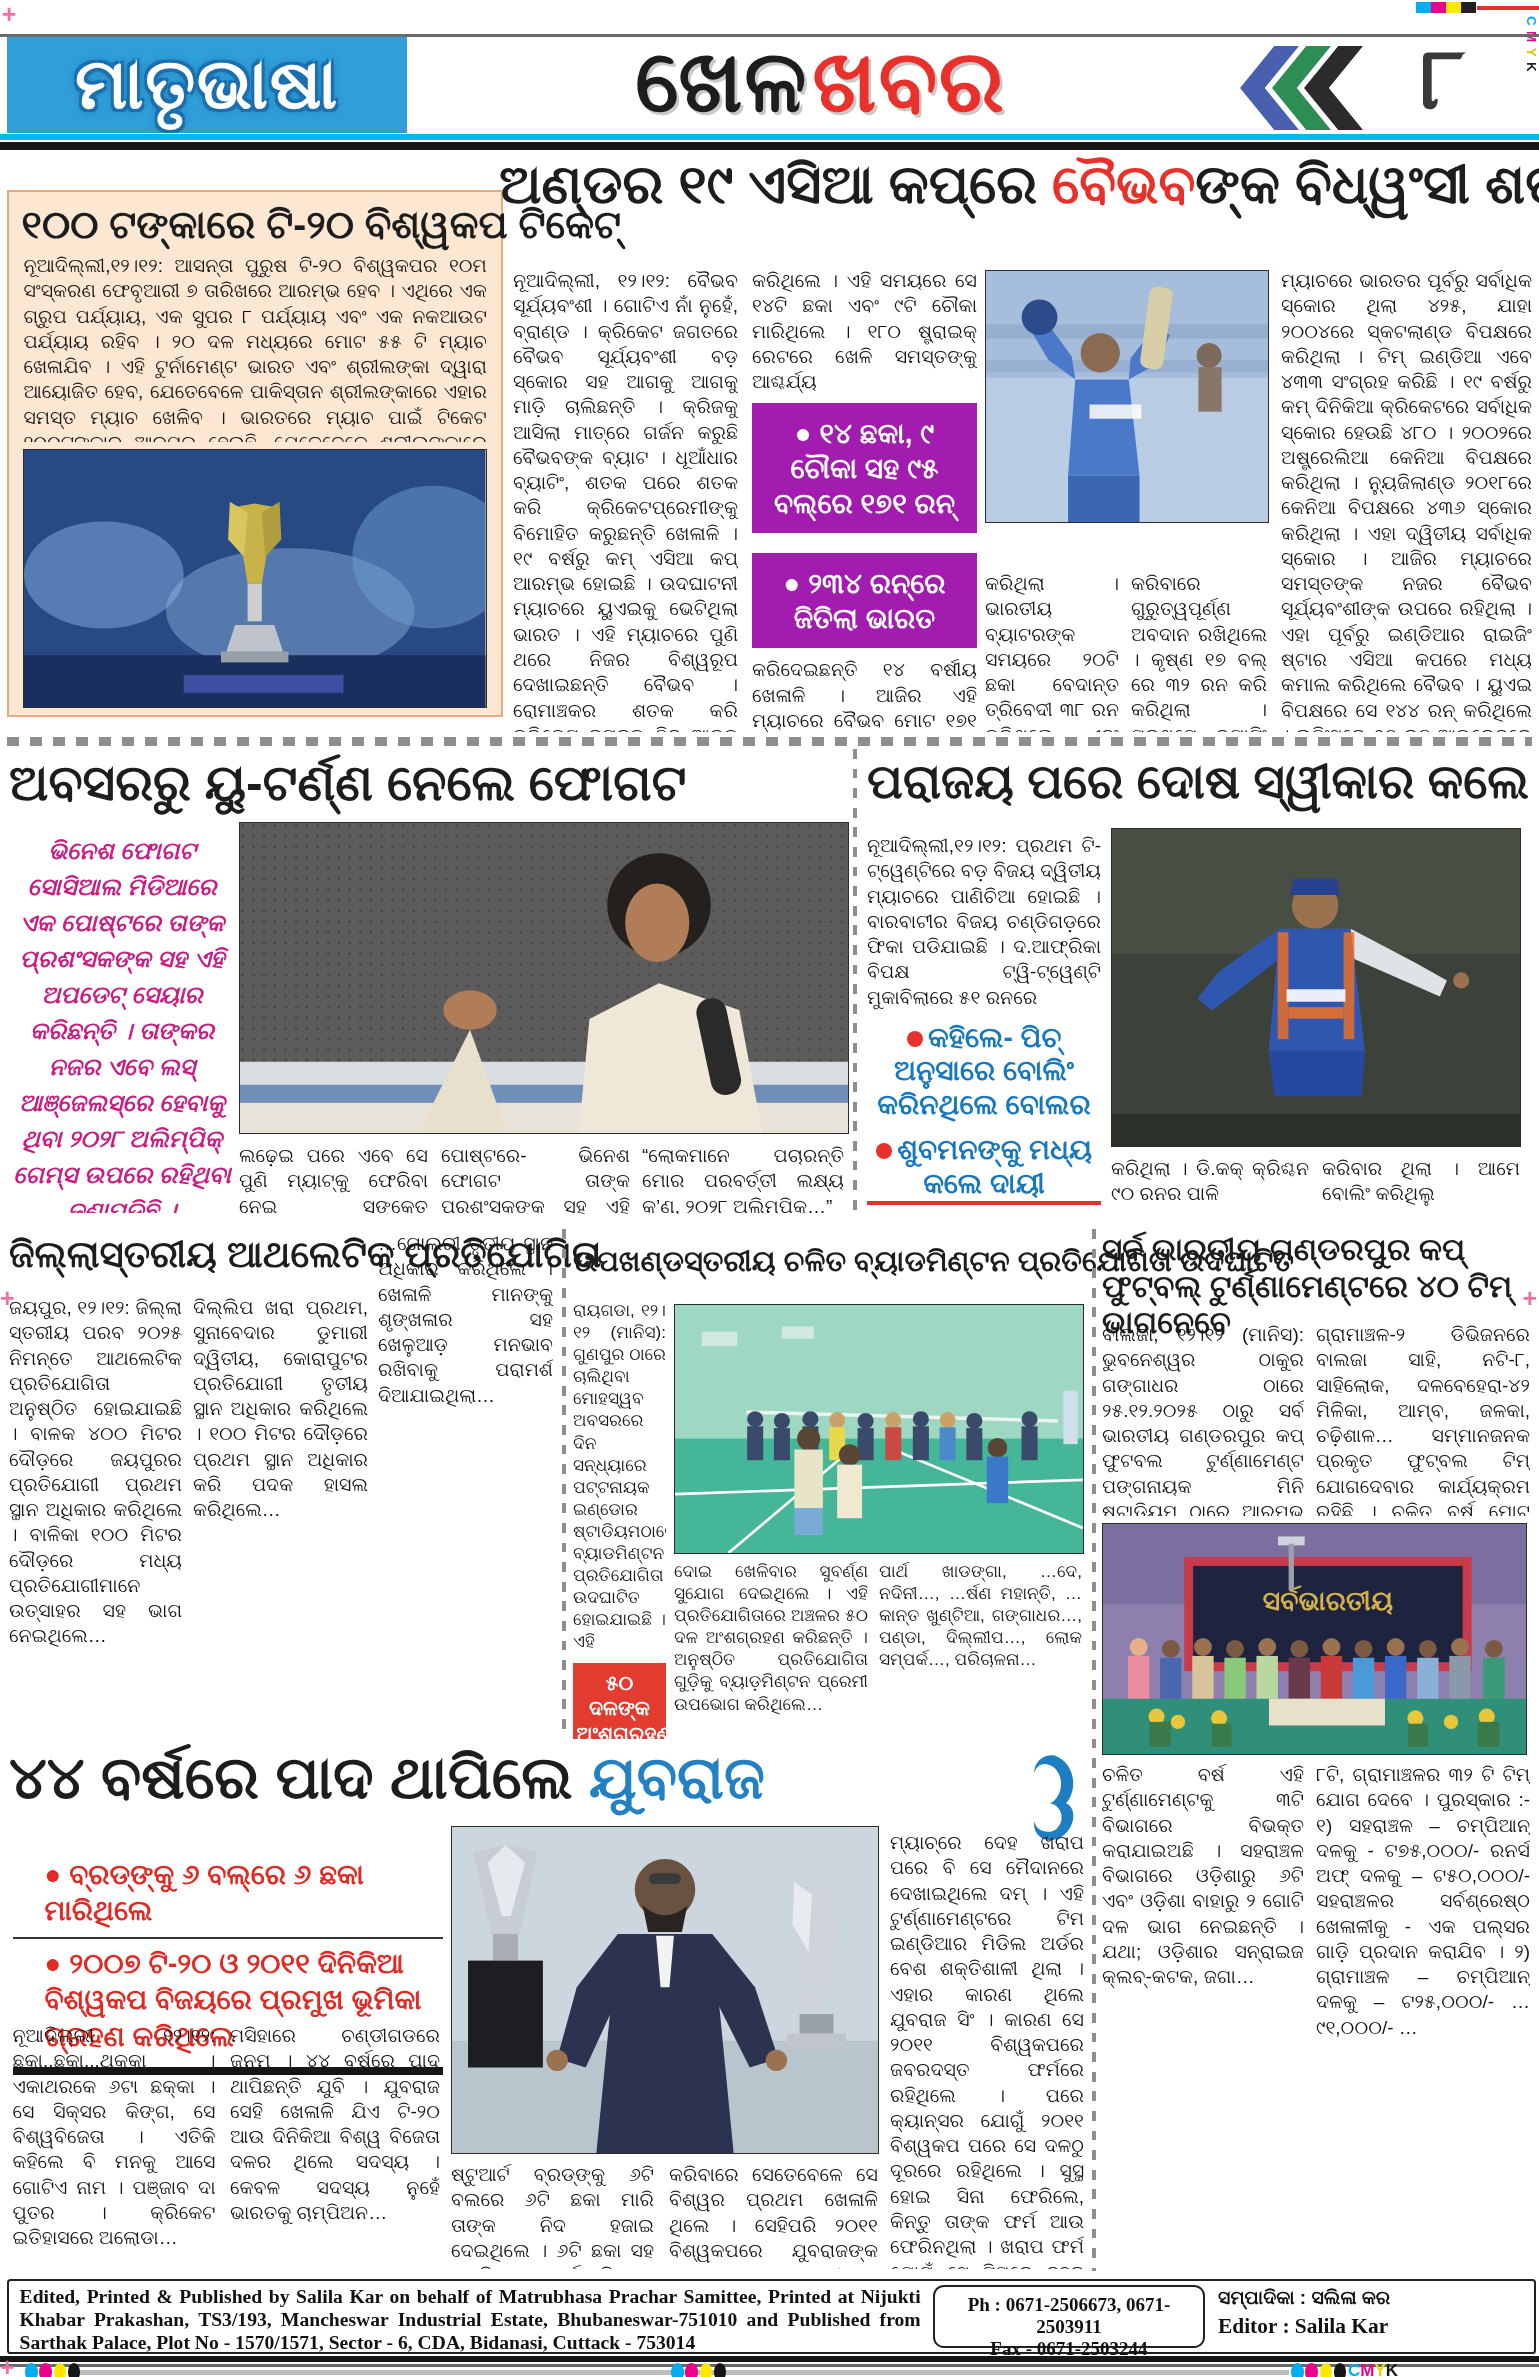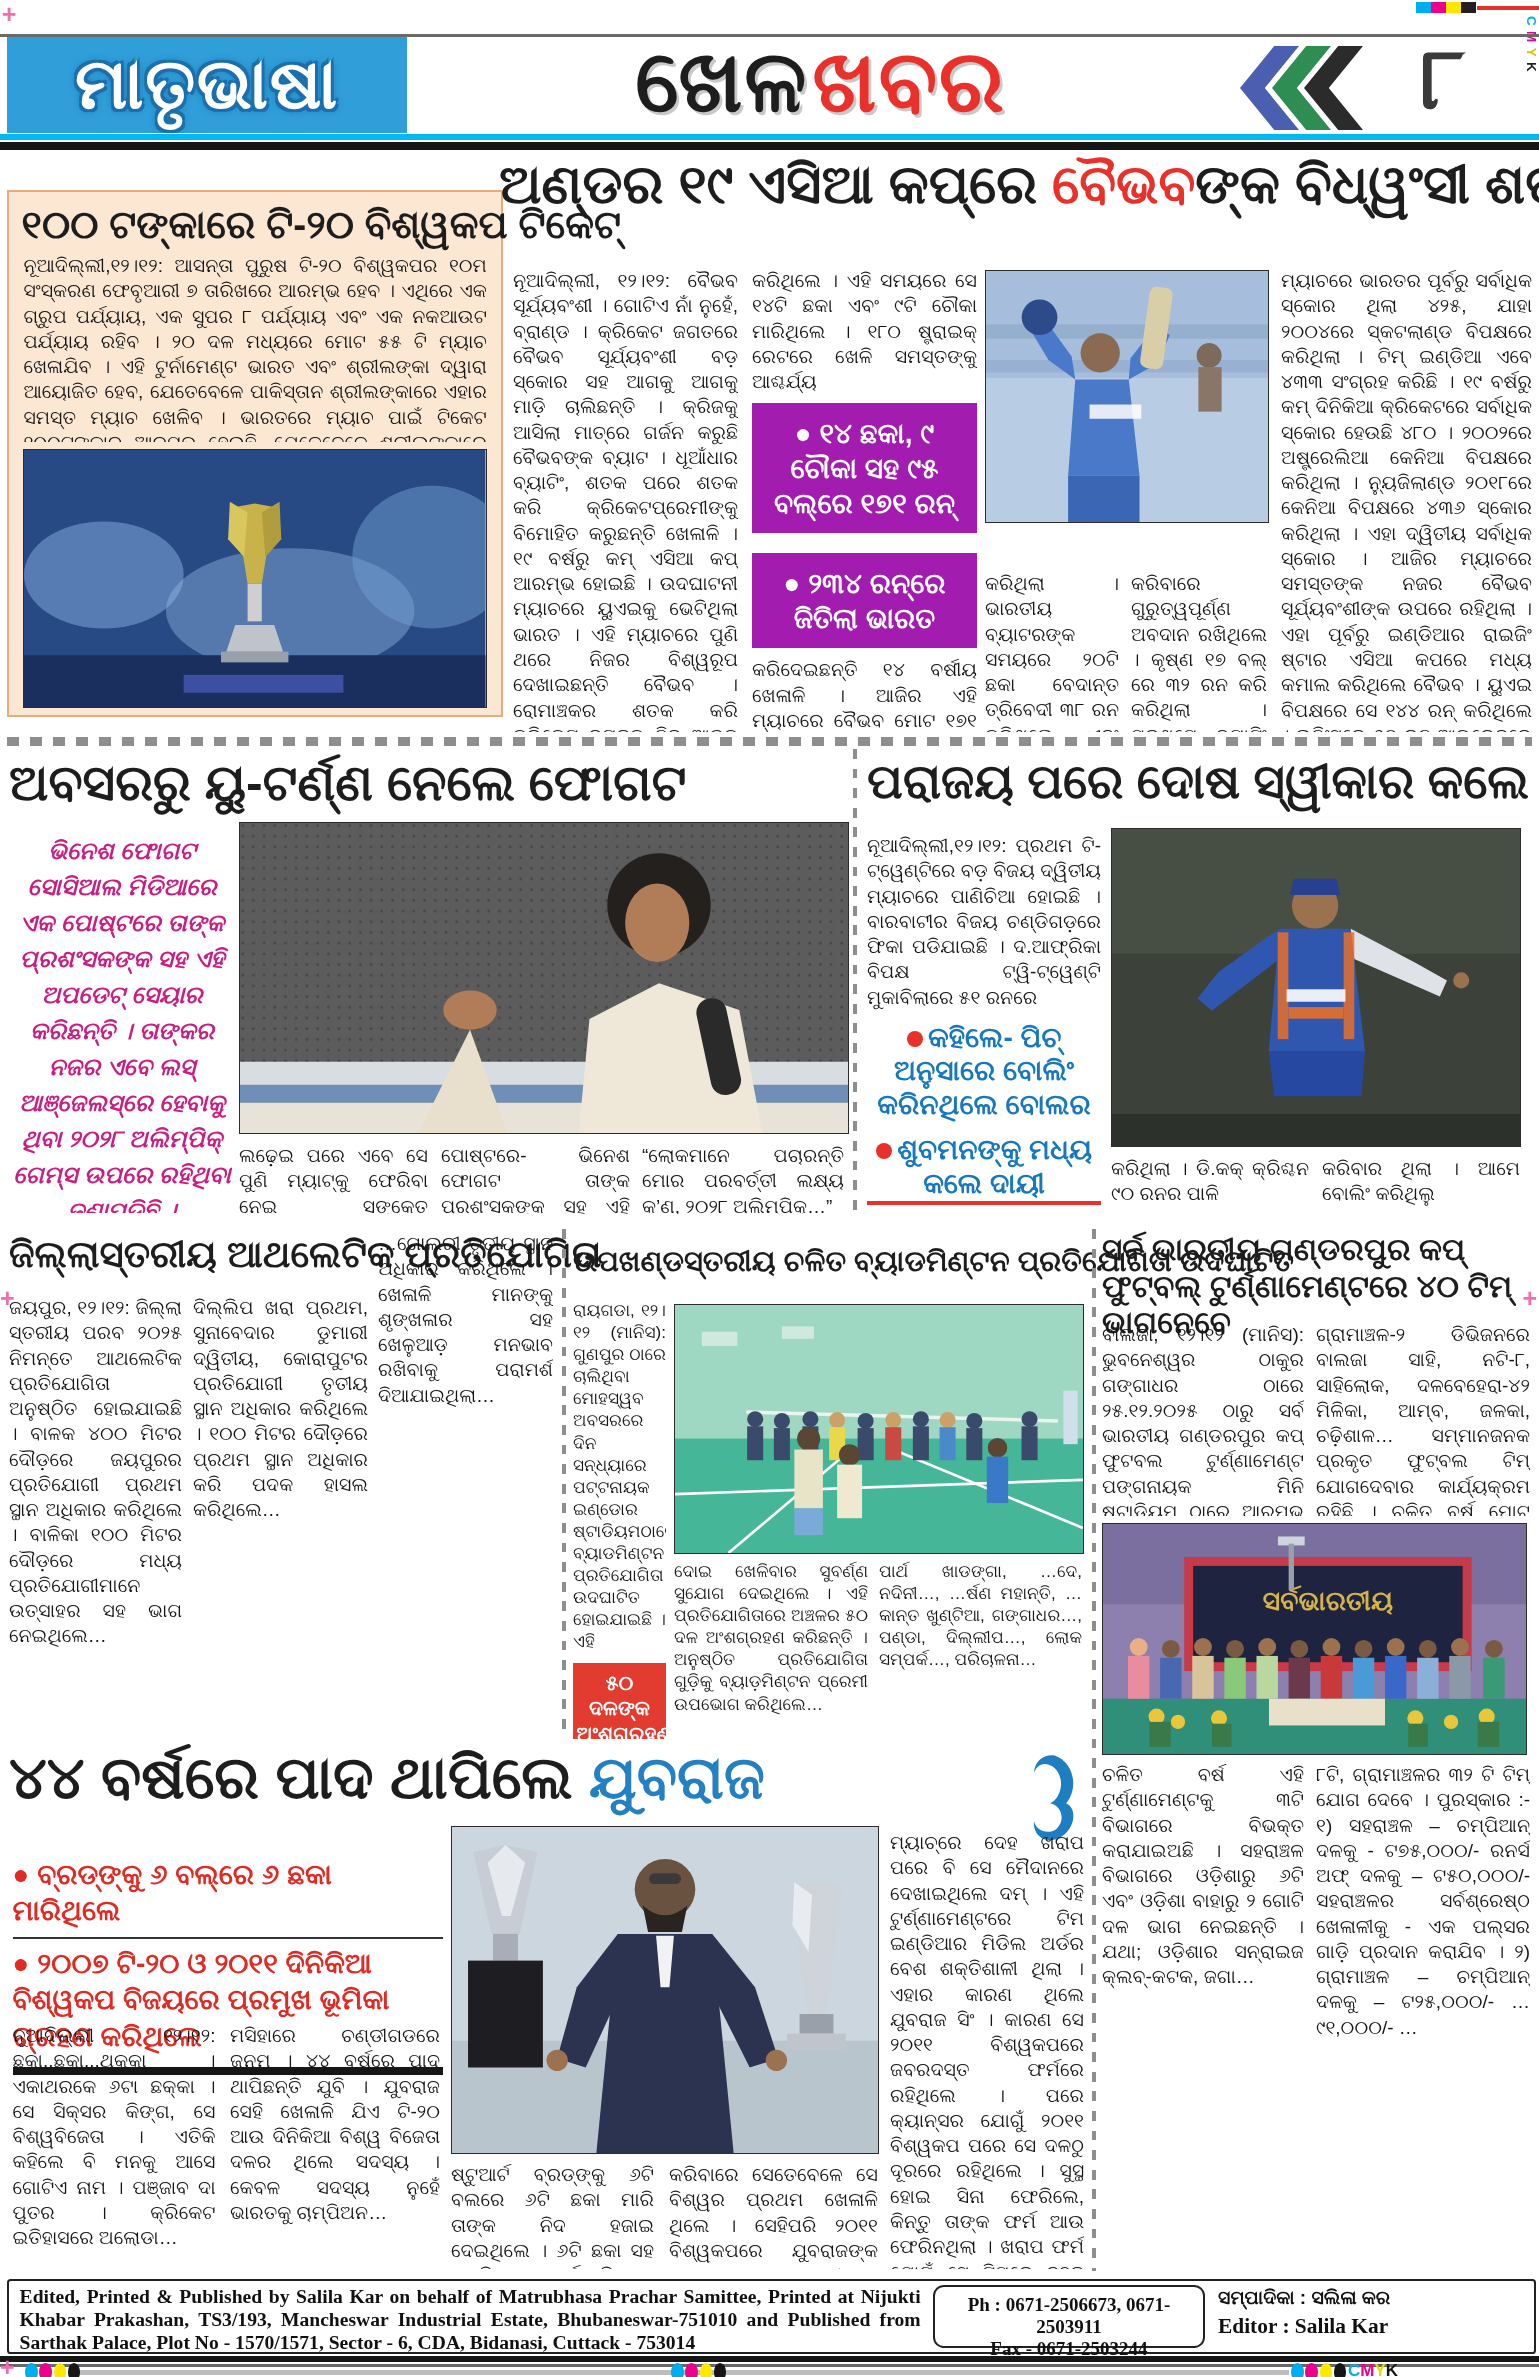--- a/index.html
+++ b/index.html
@@ -24,21 +24,21 @@
         clip-path:polygon(58% 0,100% 0,42% 50%,100% 100%,58% 100%,0 50%);}
   .callout-teal{background:#a21caf;color:#ffffff;font-weight:bold;font-size:28px;line-height:1.25;
         text-align:center;padding:12.5px 9px;}
   .callout-blue{color:#1878be;font-weight:bold;font-size:28px;line-height:1.2;text-align:center;}
   .red-dot{display:inline-block;width:16px;height:16px;border-radius:50%;background:#e8312a;margin-right:5.4px;}
   .pink-intro{color:#c81e82;font-weight:bold;font-style:italic;font-size:24px;line-height:1.5;text-align:center;}
   .photo{border:1.8px solid #2c2c2c;overflow:hidden;}
   .photo svg{display:block;}
   .red-box{background:#e23c31;color:#fff;font-weight:bold;font-size:20.5px;text-align:center;
            padding:7.1px 3.6px;line-height:1.25;}
-  .red-sub{color:#e02a24;font-weight:bold;font-size:28px;line-height:1.3;}
+  .red-sub{color:#e02a24;font-weight:bold;font-size:28px;line-height:1.3;margin-left:32px;}
   .footer-box{border:2.7px solid #222;border-radius:3.6px;}
   .footer-serif{font-family:"Liberation Serif","DejaVu Serif",serif;font-weight:bold;}
   .regdot{display:inline-block;width:12.5px;height:18px;border-radius:50%;margin-right:1.8px;}
   .cross{color:#f06eaa;font-size:25px;font-weight:bold;}
 </style>
 </head>
 <body>
 
 <div class="page">
 

